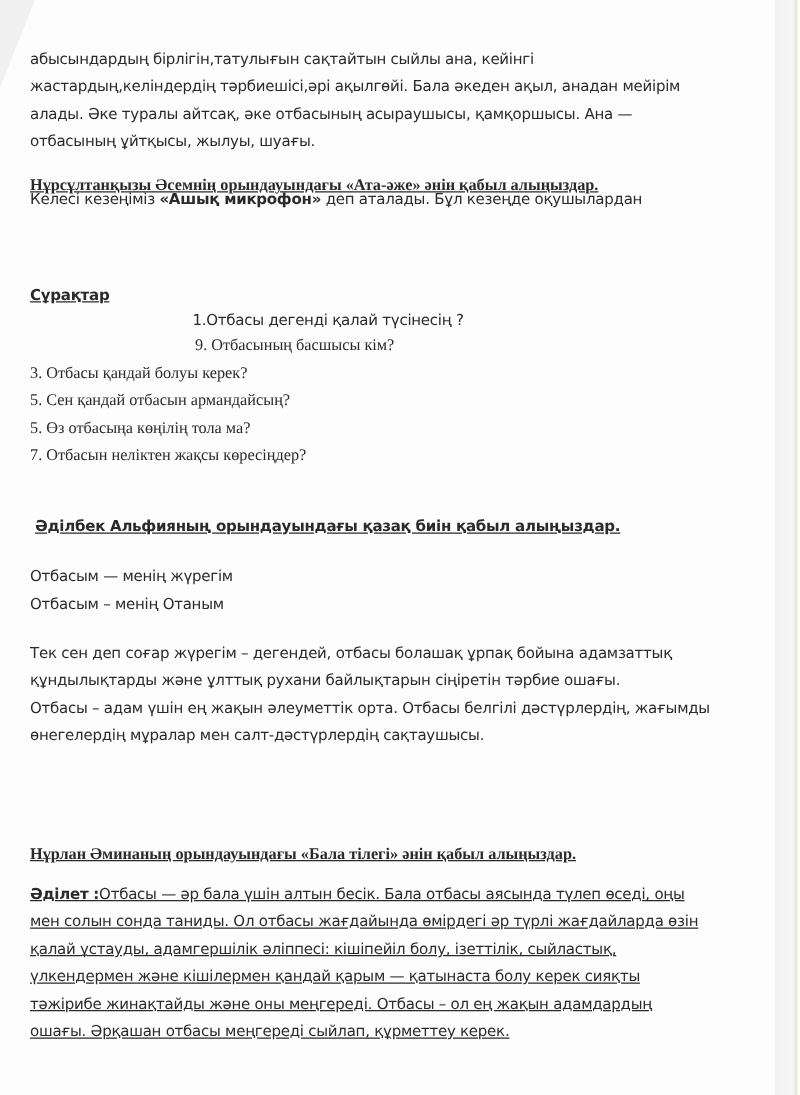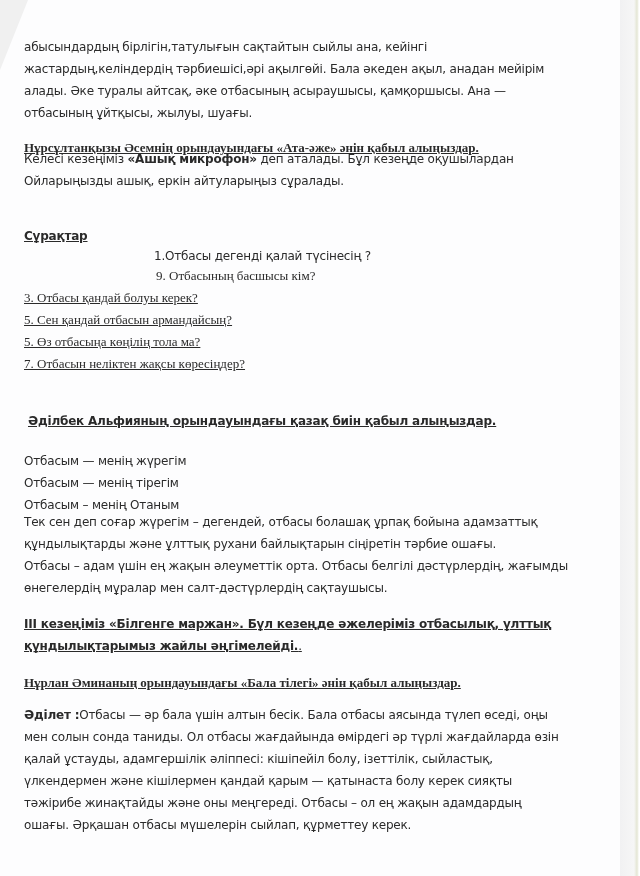--- a/index.html
+++ b/index.html
@@ -40,57 +40,51 @@
     <div class="line">алады. Әке туралы айтсақ, әке отбасының асыраушысы, қамқоршысы. Ана —</div>
     <div class="line">отбасының ұйтқысы, жылуы, шуағы.</div>
   </div>
 
   <div class="block serif bold line" style="top:137px;">Нұрсұлтанқызы Әсемнің  орындауындағы «Ата-әже» әнін қабыл алыңыздар.</div>
 
   <div class="block sans" style="top:148px;">
     <div class="line">
       <span>Келесі кезеңіміз </span><span class="sb">«Ашық микрофон»</span><span> деп аталады. Бұл кезеңде оқушылардан</span>
     </div>
-    <div class="line">Ойларыңызды ашық, еркін айтуларыңыз сұралады.</div>
   </div>
 
   <div class="block sans bold line" style="top:225px;">Сұрақтар</div>
   <div class="block sans line" style="top:245px; left:154px; width:400px;">1.Отбасы дегенді қалай түсінесің ?</div>
   <div class="block serif line" style="top:265px; left:156px; width:400px;">9. Отбасының басшысы кім?</div>
-  <div class="block serif" style="top:287px;text-decoration:underline;">
+  <div class="block serif" style="top:287px;">
     <div class="line">3. Отбасы қандай болуы керек?</div>
     <div class="line">5. Сен қандай отбасын армандайсың?</div>
     <div class="line">5. Өз отбасыңа көңілің тола ма?</div>
     <div class="line">7. Отбасын неліктен жақсы көресіңдер?</div>
   </div>
 
   <div class="block sans bold line" style="top:410px; left:28px;">Әділбек Альфияның  орындауындағы қазақ биін қабыл алыңыздар.</div>
 
   <div class="block sans" style="top:450px;">
     <div class="line">Отбасым — менің жүрегім</div>
-    <div class="line">Отбасым — менің тірегім</div>
     <div class="line">Отбасым – менің Отаным</div>
   </div>
 
   <div class="block sans" style="top:511px;">
     <div class="line">Тек сен деп соғар жүрегім – дегендей, отбасы болашақ ұрпақ бойына адамзаттық</div>
     <div class="line">құндылықтарды және ұлттық рухани байлықтарын сіңіретін тәрбие ошағы.</div>
     <div class="line">Отбасы – адам үшін ең жақын әлеуметтік орта. Отбасы белгілі дәстүрлердің, жағымды</div>
     <div class="line">өнегелердің мұралар мен салт-дәстүрлердің сақтаушысы.</div>
   </div>
 
-  <div class="block sans bold" style="top:613px;">
-    <div class="line">ІІІ кезеңіміз «Білгенге маржан». Бұл кезеңде әжелеріміз отбасылық, ұлттық</div>
-    <div class="line"><span>құндылықтарымыз жайлы әңгімелейді.</span><span style="font-weight:normal">.</span></div>
-  </div>
 
   <div class="block serif bold line" style="top:672px;">Нұрлан Әминаның орындауындағы «Бала тілегі» әнін қабыл алыңыздар.</div>
 
-  <div class="block sans" style="top:704px;">
+  <div class="block sans" style="top:704px;text-decoration:underline;">
     <div class="line"><span class="sb">Әділет :</span><span>Отбасы — әр бала үшін алтын бесік. Бала отбасы аясында түлеп өседі, оңы</span></div>
     <div class="line">мен солын сонда таниды. Ол отбасы жағдайында өмірдегі әр түрлі жағдайларда өзін</div>
     <div class="line">қалай ұстауды, адамгершілік әліппесі: кішіпейіл болу, ізеттілік, сыйластық,</div>
     <div class="line">үлкендермен және кішілермен қандай қарым — қатынаста болу керек сияқты</div>
     <div class="line">тәжірибе жинақтайды және оны меңгереді. Отбасы – ол ең жақын адамдардың</div>
-    <div class="line">ошағы. Әрқашан отбасы мүшелерін сыйлап, құрметтеу керек.</div>
+    <div class="line">ошағы. Әрқашан отбасы меңгереді сыйлап, құрметтеу керек.</div>
   </div>
 </div>
 <div class="edge-strip"></div>
 
 </body></html>

